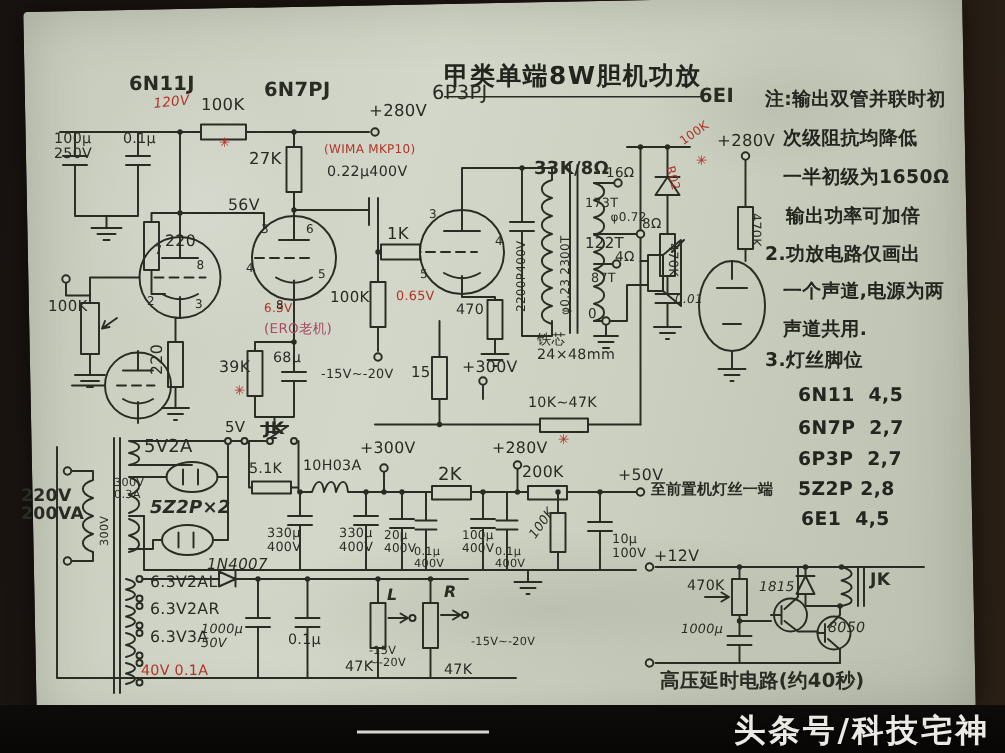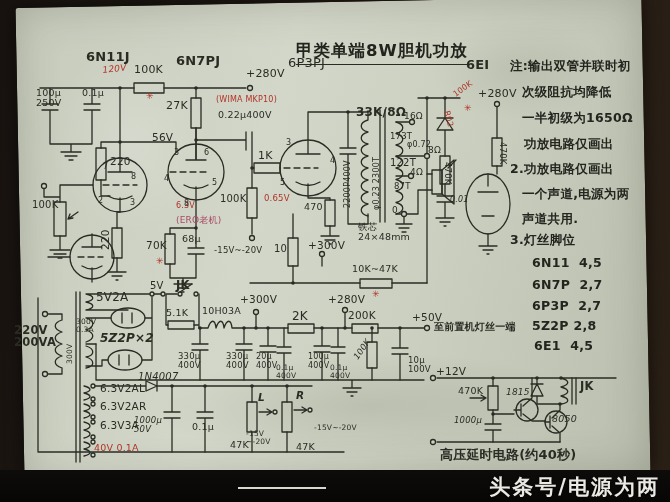--- a/index.html
+++ b/index.html
@@ -201,21 +201,21 @@
       <circle cx="205" cy="386" r="1.8"></circle>
         <circle cx="252" cy="386" r="1.8"></circle>
         <circle cx="287" cy="386" r="1.8"></circle>
     </g>
   </svg>
 
   <div class="title">甲类单端8W胆机功放</div>
   <span class="note" style="left:522px;top:84px">次级阻抗均降低</span>
   <span class="note" style="left:510px;top:58px">注:输出双管并联时初</span>
   <span class="note" style="left:522px;top:110px">一半初级为1650Ω</span>
-  <span class="note" style="left:524px;top:136px">功放电路仅画出</span>
+  <span class="note" style="left:524px;top:136px">输出功率可加倍</span>
   <span class="note" style="left:510px;top:161px">2.功放电路仅画出</span>
   <span class="note" style="left:522px;top:186px">一个声道,电源为两</span>
   <span class="note" style="left:522px;top:211px">声道共用.</span>
   <span class="note" style="left:510px;top:232px">3.灯丝脚位</span>
   <span class="note" style="left:532px;top:255px">6N11  4,5</span>
   <span class="note" style="left:532px;top:277px">6N7P  2,7</span>
   <span class="note" style="left:532px;top:298px">6P3P  2,7</span>
   <span class="note" style="left:532px;top:318px">5Z2P 2,8</span>
   <span class="note" style="left:534px;top:338px">6E1  4,5</span>
 
@@ -234,25 +234,25 @@
   <span class="lb" style="left:32px;top:200px;font-size:10px">100K</span>
   <span class="lb" style="left:166px;top:100px;font-size:11px">27K</span>
   <span class="lb red" style="left:216px;top:96px;font-size:8px">(WIMA MKP10)</span>
   <span class="lb" style="left:218px;top:110px;font-size:9.5px">0.22μ400V</span>
   <span class="lb" style="left:152px;top:132px;font-size:10.5px">56V</span>
   <span class="lb" style="left:110px;top:156px;font-size:10.5px">220</span>
   <span class="lb" style="left:100px;top:250px;font-size:10.5px;transform:rotate(-90deg)">220</span>
   <span class="lb" style="left:258px;top:150px;font-size:11px">1K</span>
   <span class="lb" style="left:220px;top:194px;font-size:10px">100K</span>
   <span class="lb pp" style="left:176px;top:216px;font-size:9px">(ERO老机)</span>
-  <span class="lb" style="left:146px;top:240px;font-size:10.5px">70K</span>
+  <span class="lb" style="left:146px;top:240px;font-size:10.5px">39K</span>
   <span class="lb red" style="left:156px;top:257px;font-size:9px">✳</span>
   <span class="lb" style="left:182px;top:234px;font-size:9.5px">68μ</span>
   <span class="lb" style="left:214px;top:246px;font-size:8.5px">-15V~-20V</span>
-  <span class="lb" style="left:274px;top:244px;font-size:10px">10</span>
+  <span class="lb" style="left:274px;top:244px;font-size:10px">15</span>
   <span class="lb" style="left:308px;top:240px;font-size:10.5px">+300V</span>
   <span class="lb" style="left:358px;top:222px;font-size:9.5px">铁芯
 24×48mm</span>
   <span class="lb" style="left:352px;top:264px;font-size:9.5px">10K~47K</span>
   <span class="lb red" style="left:372px;top:290px;font-size:9px">✳</span>
   <span class="lb" style="left:304px;top:202px;font-size:9.5px">470</span>
   <span class="lb red" style="left:264px;top:194px;font-size:8.5px">0.65V</span>
   <span class="lb" style="left:344px;top:208px;font-size:8px;transform:rotate(-90deg)">2200P400V</span>
   <span class="lb" style="left:373px;top:210px;font-size:8px;transform:rotate(-90deg)">φ0.23 2300T</span>
   <span class="lb red" style="left:176px;top:202px;font-size:8px">6.3V</span>
@@ -334,14 +334,14 @@
   <span class="pin" style="left:204px;top:148px">6</span>
   <span class="pin" style="left:164px;top:174px">4</span>
   <span class="pin" style="left:212px;top:178px">5</span>
   <span class="pin" style="left:184px;top:199px">8</span>
   <span class="pin" style="left:286px;top:138px">3</span>
   <span class="pin" style="left:330px;top:156px">4</span>
   <span class="pin" style="left:280px;top:178px">5</span>
 
   <div class="band"></div>
   <div class="wm-line"></div>
-  <div class="wm">头条号/电源为两</div>
+  <div class="wm">头条号/科技宅神</div>
 </div>
 
 </body></html>

